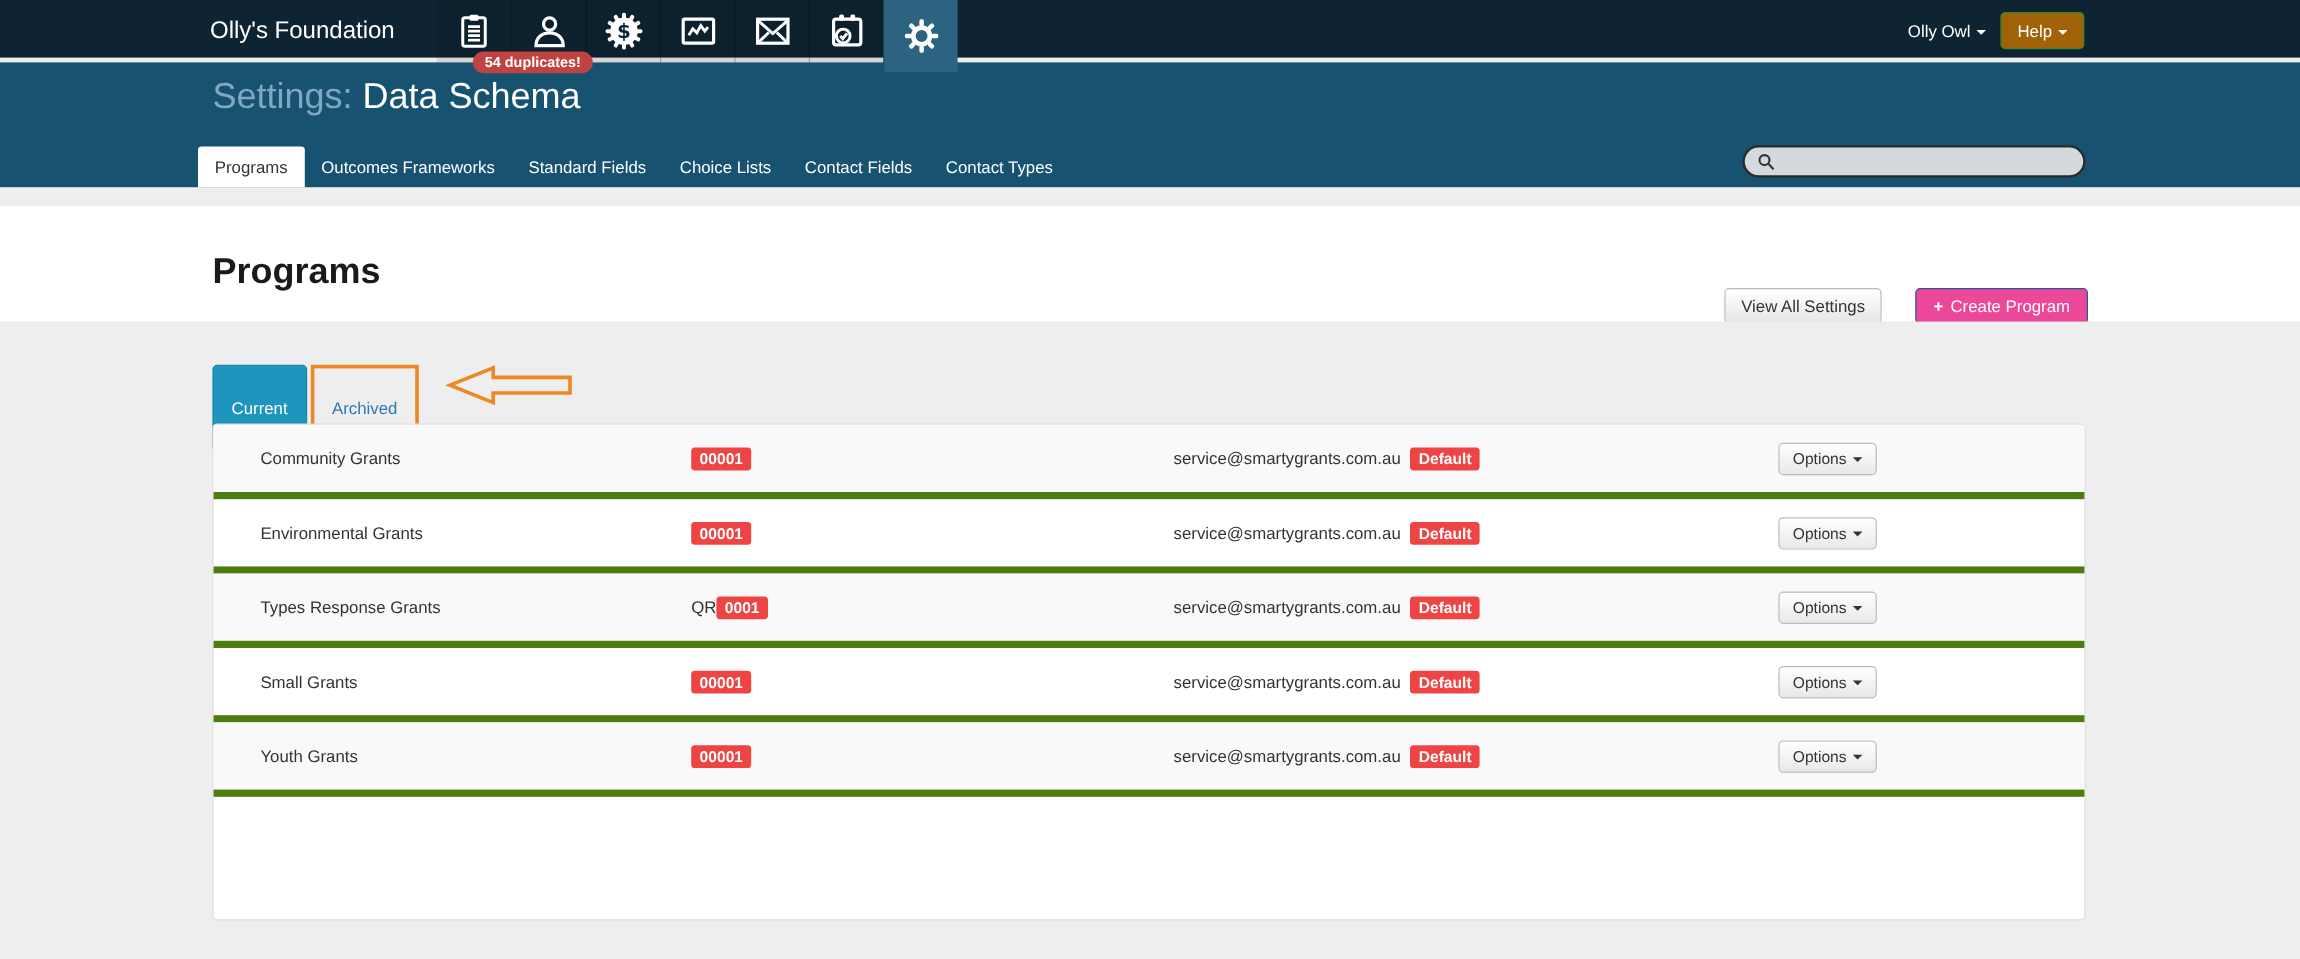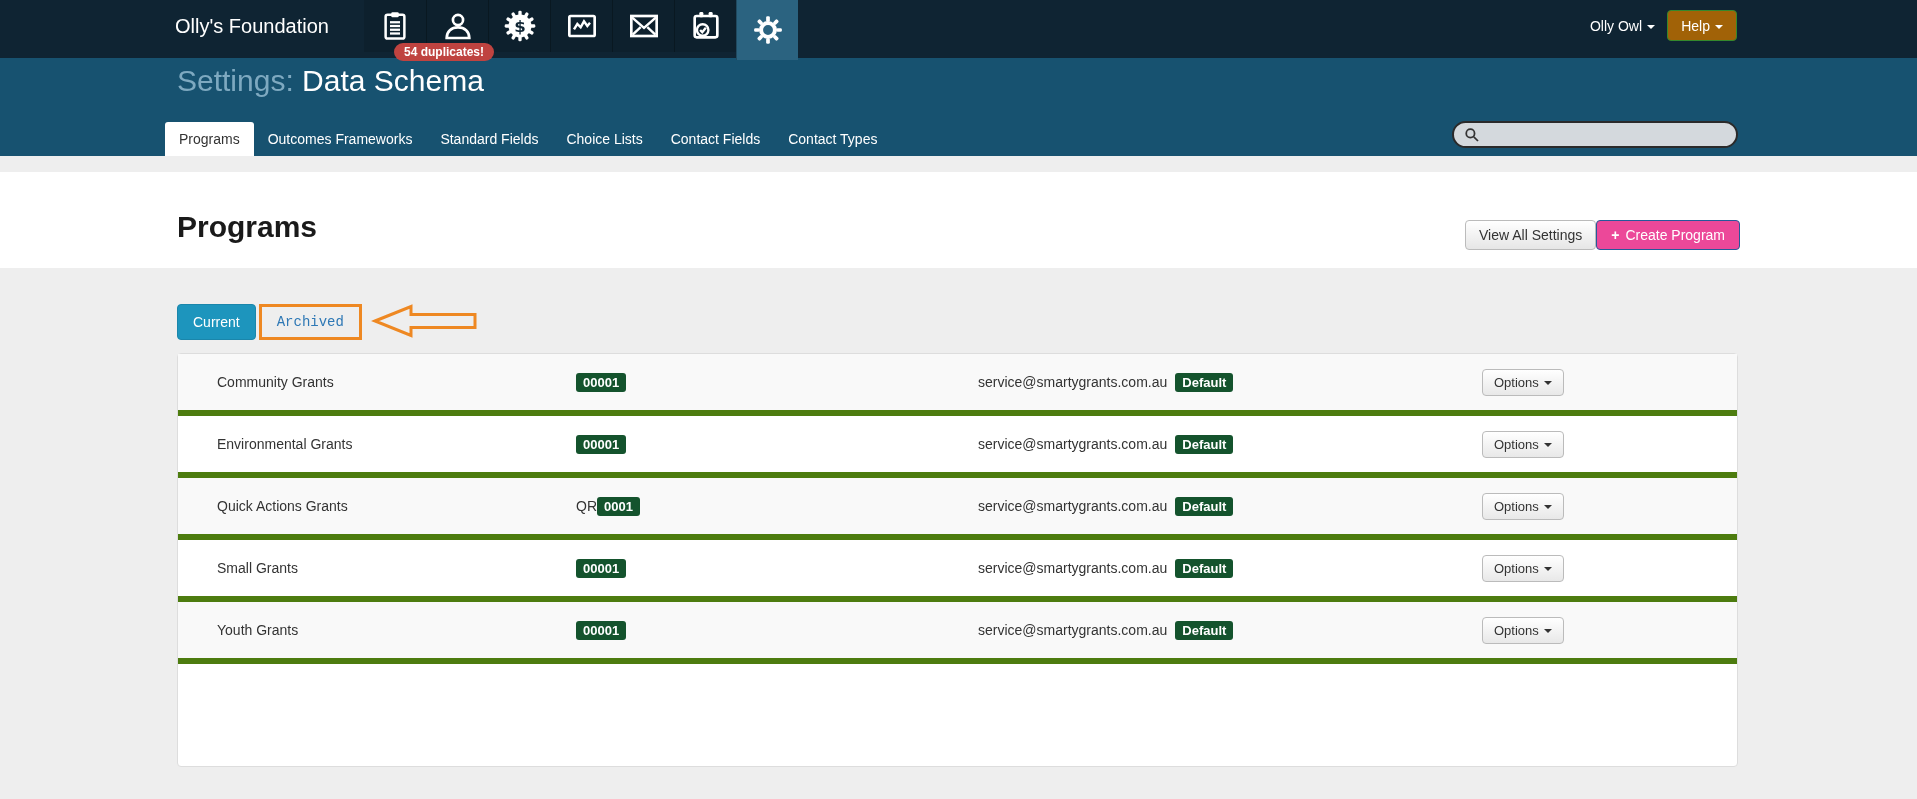--- a/index.html
+++ b/index.html
@@ -1,20 +1,20 @@
 <!DOCTYPE html>
 <html><head>
 <meta charset="utf-8">
 <style>
   html,body{margin:0;padding:0;}
   body{font-family:"Liberation Sans",sans-serif;background:#eee;}
   .screen{position:relative;width:1917px;height:799px;overflow:hidden;background:#eee;}
 
   
-  .navbar{position:absolute;top:0;left:0;width:100%;height:58px;background:#0f2433;z-index:20;}
+  .navbar{position:absolute;top:0;left:0;width:100%;height:48px;background:#0f2433;z-index:20;}
   .brand{position:absolute;left:175px;top:0;line-height:52px;color:#fff;font-size:20px;}
   .nav-icons{position:absolute;left:364px;top:0;display:flex;}
   .tile{width:62px;height:52px;display:flex;align-items:center;justify-content:center;cursor:pointer;background:rgba(0,0,0,0.10);border-left:1px solid rgba(0,0,0,0.25);box-sizing:border-box;}
   .tile:first-child{border-left:none;}
   .tile.active{height:60px;background:#2b6380;}
   .dup-badge{position:absolute;left:30px;top:43px;background:#bf4340;color:#fff;font-size:12px;font-weight:bold;padding:2px 10px;border-radius:10px;white-space:nowrap;z-index:30;}
   .user-menu{position:absolute;right:262px;top:0;height:52px;line-height:52px;color:#fff;font-size:14px;cursor:pointer;}
   .help-btn{position:absolute;right:180px;top:10px;height:31px;padding:0 13px;background:#a16207;border:1px solid #35882c;border-radius:4px;color:#fff;font-size:14px;cursor:pointer;}
   .caret{display:inline-block;width:0;height:0;border-left:4px solid transparent;border-right:4px solid transparent;border-top:4px solid currentColor;margin-left:5px;vertical-align:middle;}
 
@@ -25,42 +25,42 @@
   .settings-title .main{color:#fff;}
   .tabs{position:absolute;left:165px;bottom:0;display:flex;}
   .tab{padding:9px 14px;font-size:14px;color:#fff;cursor:pointer;white-space:nowrap;}
   .tab.active{background:#fff;color:#333;border-radius:3px 3px 0 0;}
   .search{position:absolute;right:179px;bottom:8px;width:286px;height:27px;background:#d4d9dd;border:2px solid #2a2a2a;border-radius:15px;display:flex;align-items:center;padding:0 10px;box-sizing:border-box;}
   .search input{flex:1;border:none;background:transparent;outline:none;font-size:13px;margin-left:7px;color:#333;font-family:"Liberation Sans",sans-serif;}
 
   
   .white-band{position:absolute;top:172px;left:0;width:100%;height:96px;background:#fff;}
   .programs-h1{position:absolute;left:177px;top:38px;font-size:30px;font-weight:bold;color:#1a1a1a;}
-  .band-actions{position:absolute;right:177px;top:48px;display:flex;}
+  .band-actions{position:absolute;right:177px;top:68px;display:flex;gap:28px;}
   .btn{border-radius:4px;font-size:14px;cursor:pointer;font-family:"Liberation Sans",sans-serif;}
   .btn-default{background:linear-gradient(#fff,#e6e6e6);border:1px solid #bbb;color:#333;padding:6px 13px;}
   .btn-primary{background:#ec4899;border:1px solid #26599a;color:#fff;padding:6px 14px;}
   .btn-primary .plus{font-weight:bold;margin-right:6px;}
 
   
   .gray{position:absolute;top:268px;left:0;width:100%;height:531px;background:#eee;}
   .filters{position:absolute;left:177px;top:36px;display:flex;align-items:stretch;}
   .btn-current{background:#1d95bd;border:1px solid #1a86ab;color:#fff;padding:7px 15px;border-radius:4px;font-size:14px;cursor:pointer;}
   .annot-box{border:3px solid #ee8822;margin-left:3px;}
-  .btn-archived{background:transparent;border:none;color:#2e78b5;padding:7px 15px;font-size:14px;cursor:pointer;font-family:Liberation Mono, monospace;}
+  .btn-archived{background:transparent;border:none;color:#2e78b5;padding:25px 15px;font-size:14px;cursor:pointer;font-family:Liberation Sans, sans-serif;}
   .annot-arrow{position:absolute;left:371px;top:35px;}
 
   
   .card{position:absolute;left:177px;top:85px;width:1561px;height:414px;background:#fff;border:1px solid #ddd;border-radius:4px;box-sizing:border-box;}
   .thead,.trow{display:grid;grid-template-columns:359px 402px 504px 1fr;padding:0 39px;box-sizing:border-box;align-items:center;}
   .thead{height:58px;align-items:end;border-bottom:1px solid #e0e0e0;}
   .th{font-weight:bold;font-size:14px;color:#333;padding-bottom:14px;}
   .trow{height:62px;border-bottom:6px solid #4d7c0f;font-size:14px;color:#333;}
   .trow.odd{background:#f9f9f9;}
-  .badge-gray{display:inline-block;background:#14532d;color:#fff;font-weight:bold;font-size:13px;padding:2px 7px;border-radius:3px;text-align:right;}
+  .badge-gray{display:inline-block;background:#ef4444;color:#fff;font-weight:bold;font-size:13px;padding:2px 7px;border-radius:3px;text-align:right;}
   .cell-reply .badge-gray{margin-left:8px;}
   .btn-options{background:linear-gradient(#fff,#e8e8e8);border:1px solid #bbb;border-radius:4px;color:#333;font-size:13px;padding:5px 11px;cursor:pointer;font-family:Liberation Sans, sans-serif;}
 </style>
 </head>
 <body>
 
 <div class="screen">
 
   <div class="navbar">
     <div class="brand">Olly's Foundation</div>
@@ -208,21 +208,21 @@
       </div>
 
       <div class="trow">
         <div class="cell-program">Environmental Grants</div>
         <div class="cell-id"><span></span><span class="badge-gray">00001</span></div>
         <div class="cell-reply"><span>service@smartygrants.com.au</span><span class="badge-gray">Default</span></div>
         <div><button class="btn-options"><span>Options</span><span class="caret"></span></button></div>
       </div>
 
       <div class="trow odd">
-        <div class="cell-program">Quick Actions Grants</div>
+        <div class="cell-program">Types Response Grants</div>
         <div class="cell-id"><span>QR</span><span class="badge-gray">0001</span></div>
         <div class="cell-reply"><span>service@smartygrants.com.au</span><span class="badge-gray">Default</span></div>
         <div><button class="btn-options"><span>Options</span><span class="caret"></span></button></div>
       </div>
 
       <div class="trow">
         <div class="cell-program">Small Grants</div>
         <div class="cell-id"><span></span><span class="badge-gray">00001</span></div>
         <div class="cell-reply"><span>service@smartygrants.com.au</span><span class="badge-gray">Default</span></div>
         <div><button class="btn-options"><span>Options</span><span class="caret"></span></button></div>

